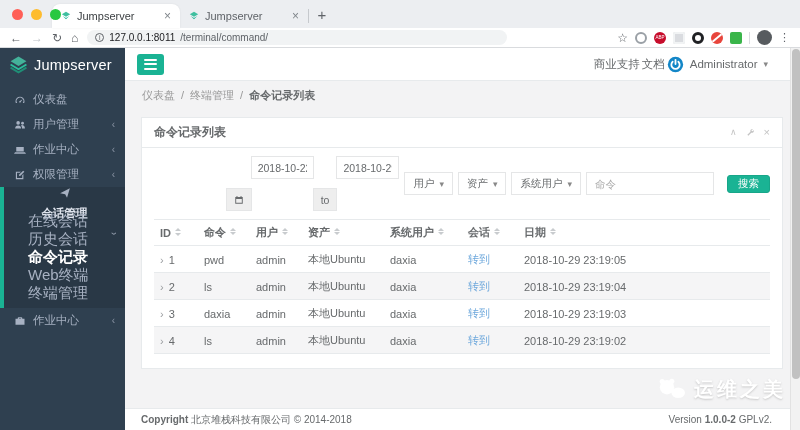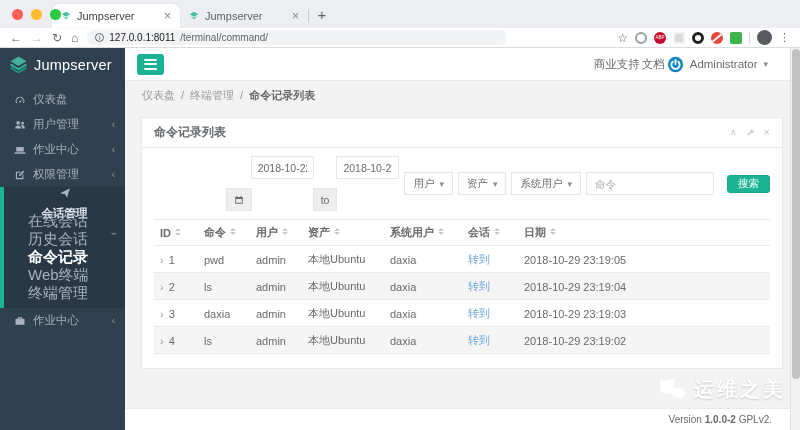--- a/index.html
+++ b/index.html
@@ -372,20 +372,21 @@
           <circle cx="9" cy="7" r="3.2" fill="#fff" opacity=".95"></circle>
           <circle cx="21" cy="6.5" r="3.2" fill="#fff" opacity=".95"></circle>
           <circle cx="15" cy="14" r="9" fill="#fff" opacity=".95"></circle>
           <ellipse cx="29" cy="21" rx="8.5" ry="6.5" fill="#fff" opacity=".95"></ellipse>
         </svg>
         <span class="wm-text">运维之美</span>
       </div>
     </div>
 
     <div class="footer">
+      <span><b>Copyright</b>&nbsp;<span>北京堆栈科技有限公司 © 2014-2018</span></span>
       <span class="right"><span>Version</span>&nbsp;<b>1.0.0-2</b>&nbsp;<span>GPLv2.</span></span>
     </div>
 
   </div>
 </div>
 
 <div class="scrollbar">
   <div class="scroll-thumb"></div>
 </div>
 

